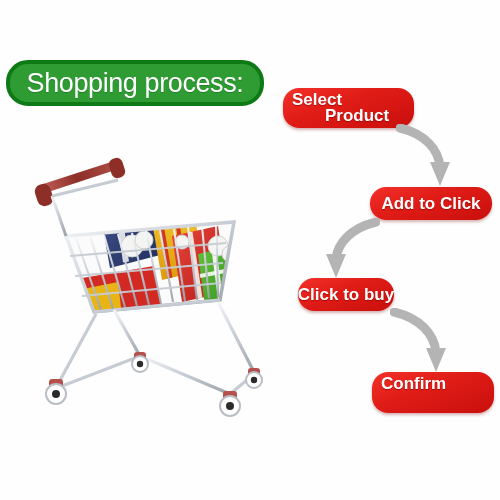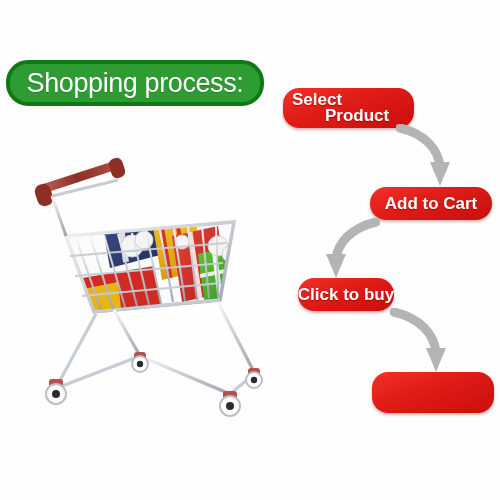--- a/index.html
+++ b/index.html
@@ -272,21 +272,21 @@
   </div>
 
   <div class="arrow" id="arrow-1">
     <svg width="62" height="66" viewBox="0 0 62 66" xmlns="http://www.w3.org/2000/svg">
       <path d="M4,4 C30,10 42,26 44,42" stroke="#b4b4b4" stroke-width="9" fill="none" stroke-linecap="round"></path>
       <path d="M34,38 L54,38 L44,62 Z" fill="#b4b4b4"></path>
     </svg>
   </div>
 
   <div class="step" id="step-add-to-cart">
-    <span class="lbl line1">Add to Cart</span>
+    <span class="lbl line1">Add to Click</span>
   </div>
 
   <div class="arrow" id="arrow-2">
     <svg width="62" height="64" viewBox="0 0 62 64" xmlns="http://www.w3.org/2000/svg">
       <path d="M58,4 C32,10 20,26 18,40" stroke="#b4b4b4" stroke-width="9" fill="none" stroke-linecap="round"></path>
       <path d="M8,36 L28,36 L18,60 Z" fill="#b4b4b4"></path>
     </svg>
   </div>
 
   <div class="step" id="step-click-to-buy">
@@ -294,15 +294,16 @@
   </div>
 
   <div class="arrow" id="arrow-3">
     <svg width="64" height="68" viewBox="0 0 64 68" xmlns="http://www.w3.org/2000/svg">
       <path d="M4,4 C30,10 44,26 46,44" stroke="#b4b4b4" stroke-width="9" fill="none" stroke-linecap="round"></path>
       <path d="M36,40 L56,40 L46,64 Z" fill="#b4b4b4"></path>
     </svg>
   </div>
 
   <div class="step" id="step-confirm-payment">
+    <span class="lbl line1">Confirm</span>
   </div>
 
 </div>
 
 </body></html>

